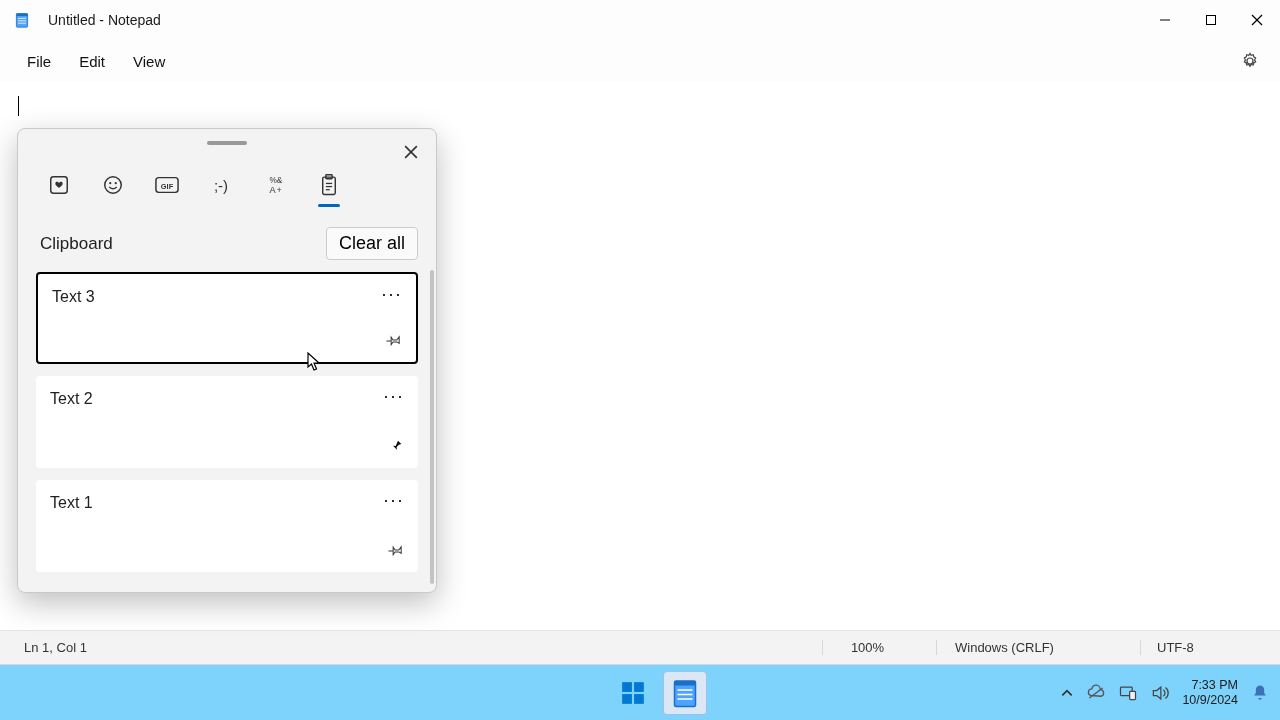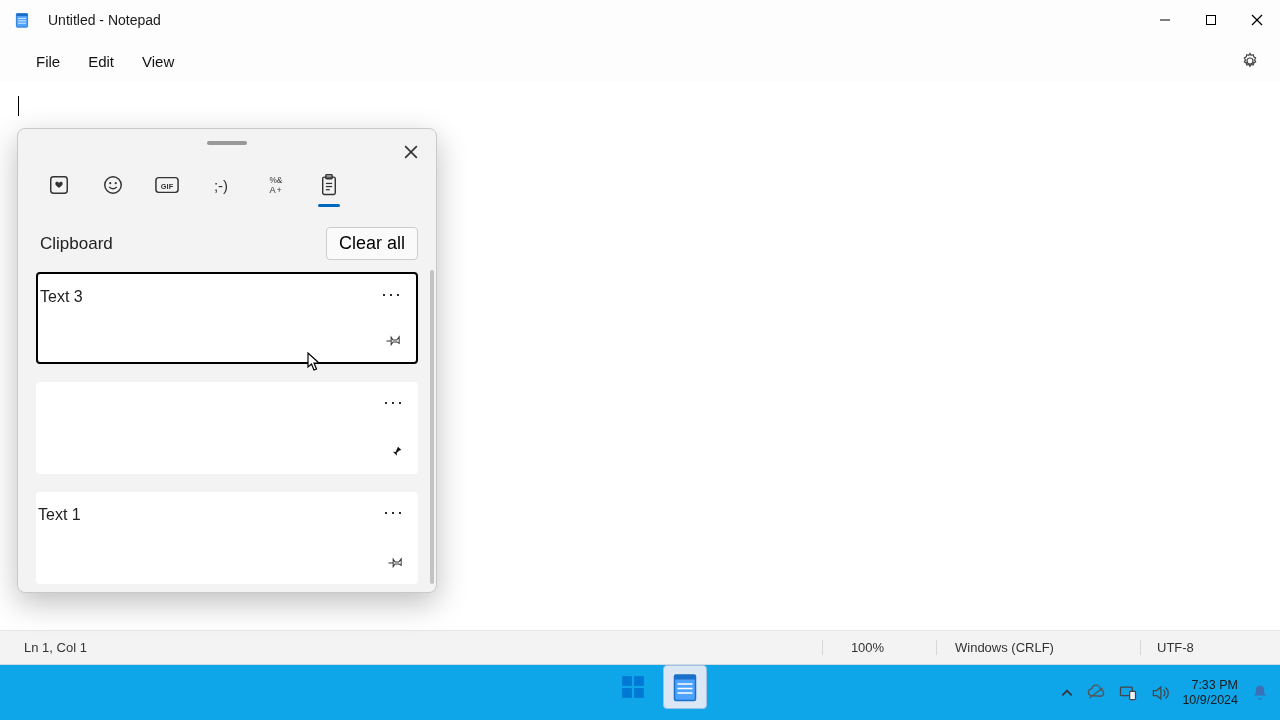--- a/index.html
+++ b/index.html
@@ -23,21 +23,21 @@
   width: 46px; height: 40px;
   display: flex; align-items: center; justify-content: center;
 }
 
 
 .menubar {
   height: 42px;
   display: flex;
   align-items: center;
   background: #fdfdfd;
-  padding-left: 22px;
+  padding-left: 13px;
 }
 .menubar .menu-item {
   padding: 6px 14px;
   font-size: 15px;
   color: #111;
 }
 .menubar .spacer { flex: 1; }
 .menubar .settings {
   width: 40px; height: 40px;
   display: flex; align-items: center; justify-content: center;
@@ -72,22 +72,23 @@
 .statusbar .cell.first { padding-left: 24px; flex: 0 0 auto; }
 .statusbar .spacer { flex: 1; }
 .statusbar .cell.bordered { border-left: 1px solid #d8d8d8; margin-left: 24px; }
 .statusbar .cell.z { width: 90px; text-align: center; }
 .statusbar .cell.eol { width: 180px; }
 .statusbar .cell.enc { width: 140px; padding-left: 16px; }
 
 
 .taskbar {
   height: 56px;
-  background: #0ea5e9;
-  display: flex;
+  background: #7dd3fc;
+  display: flex;
+  align-items: center;
   border-top: 1px solid #d0d8e2;
   gap: 12px;
 }
 .taskbar .center {
   flex: 1;
   display: flex;
   justify-content: center;
   gap: 8px;
   margin-left: 270px;
 }
@@ -164,22 +165,22 @@
   padding: 2px 18px;
   position: relative;
 }
 .clip-panel .scrollbar {
   position: absolute; right: 2px; top: 0; bottom: 6px;
   width: 4px; background: #c3c3c3; border-radius: 2px;
 }
 .clip-item {
   background: #fff;
   border-radius: 4px;
-  padding: 14px 2px;
-  margin-bottom: 18px;
+  padding: 14px 14px;
+  margin-bottom: 12px;
   position: relative;
   height: 92px;
 }
 .clip-item.selected { border: 2px solid #000; }
 .clip-item .text { font-size: 16px; color: #222; }
 .clip-item .more {
   position: absolute; top: 10px; right: 14px;
   font-size: 18px; letter-spacing: 1px;
 }
 .clip-item .pin {
@@ -354,20 +355,21 @@
       <div class="more">
         <span>···</span>
       </div>
       <div class="pin">
         <svg width="16" height="16" viewBox="0 0 24 24">
             <path d="M14 3l7 7-4 1-4 4 1 5-4-4-5 5 5-5-4-4 5 1 4-4z" fill="none" stroke="#333" stroke-width="1.5" transform="rotate(45 12 12)"></path>
           </svg>
       </div>
     </div>
     <div class="clip-item">
+      <div class="text">Text 2</div>
       <div class="more">
         <span>···</span>
       </div>
       <div class="pin">
         <svg width="16" height="16" viewBox="0 0 24 24">
             <path d="M15 4l5 5-3.5 1-3.5 3.5.5 4-3-3L5 20l5.5-5.5-3-3 4 .5L15 4z" fill="#111" transform="rotate(0 12 12)"></path>
           </svg>
       </div>
     </div>
     <div class="clip-item">

